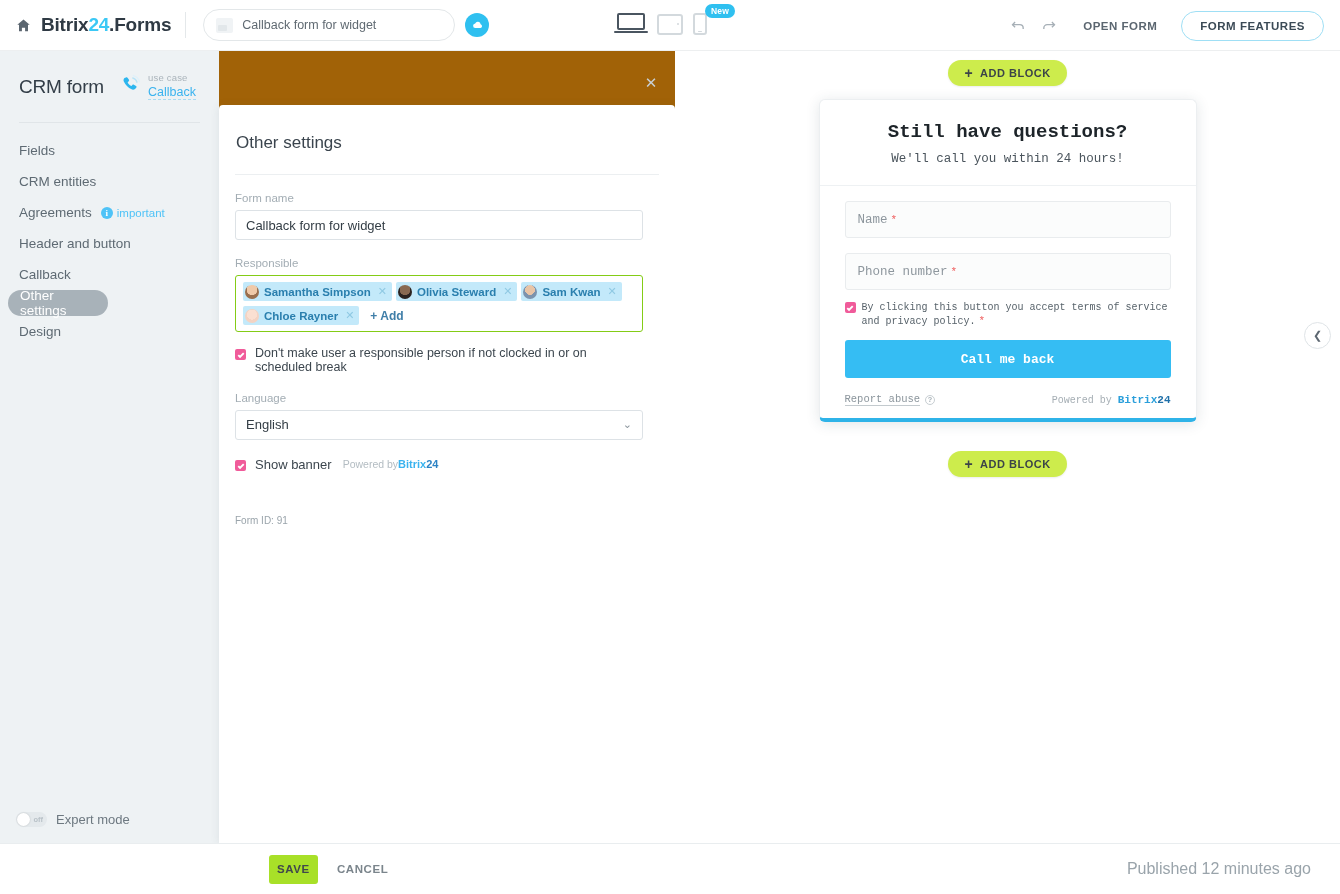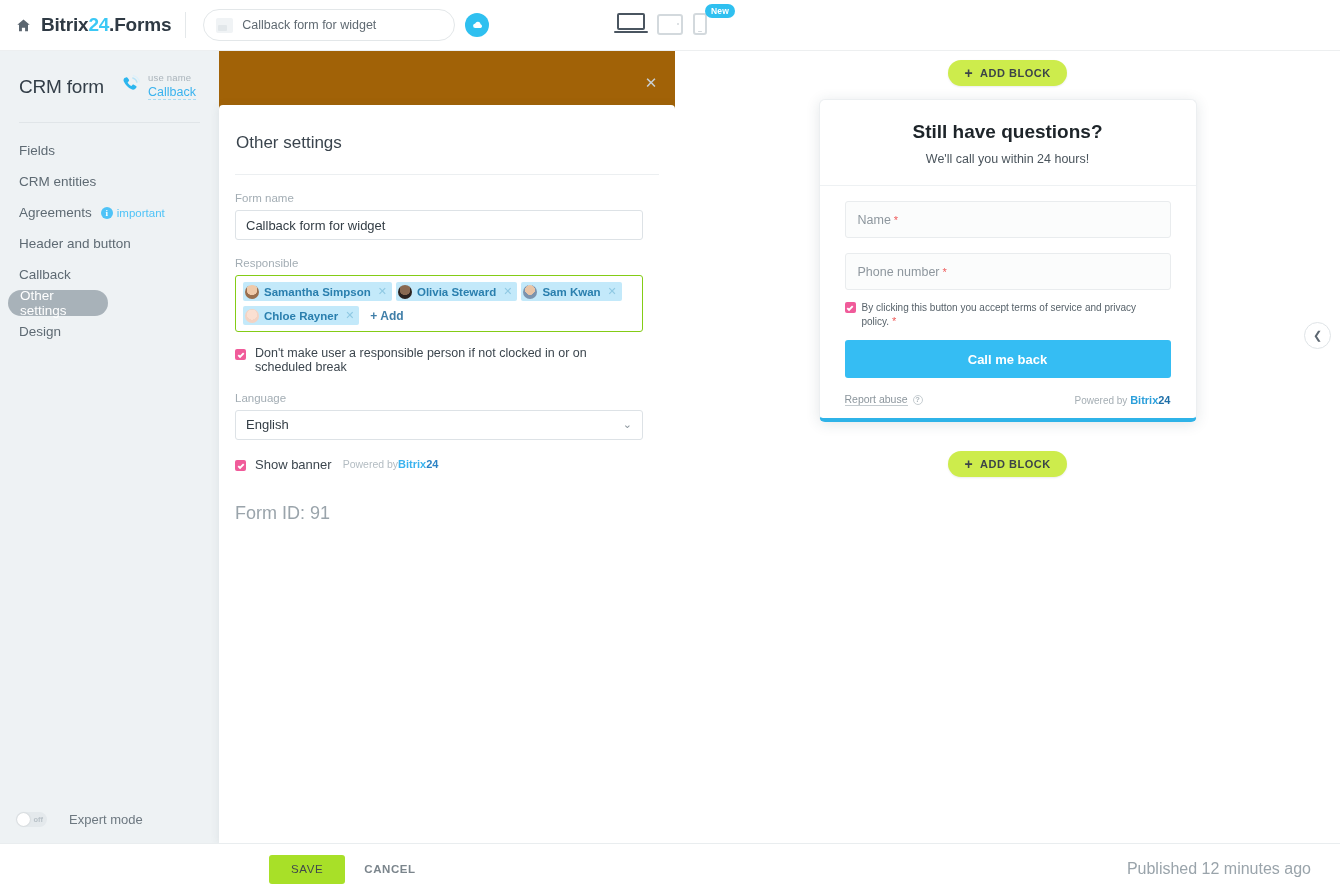--- a/index.html
+++ b/index.html
@@ -108,21 +108,21 @@
   .imp-badge { display:flex; align-items:center; gap:4px; }
   .imp-dot {
     width:12px;height:12px;border-radius:50%;background:#4fc3f7;color:#fff;
     font-size:9px;font-weight:bold;display:flex;align-items:center;justify-content:center;
     font-family:"Liberation Serif",serif;
   }
   .imp-txt { font-size:11.5px; color:#4fc3f7; }
 
   .expert-row {
     position:absolute; left:0; bottom:16px; width:193px;
-    display:flex; align-items:center; padding-left:16px; gap:22px;
+    display:flex; align-items:center; padding-left:16px; gap:9px;
   }
   .toggle {
     width:31px; height:15px; border-radius:8px; background:#e4e9ec; position:relative;
     display:flex; align-items:center;
   }
   .toggle .knob { width:13px;height:13px;border-radius:50%;background:#fff;margin-left:1px;box-shadow:0 0 2px rgba(0,0,0,.18);}
   .toggle .off { position:absolute; right:4px; font-size:7.5px; color:#b9c2c8; font-weight:bold;}
   .expert-lbl { font-size:13px; color:#6d7880; }
 
   
@@ -173,30 +173,30 @@
     padding:0 10px; font-size:13px; color:#333d45; background:#fff;
   }
   .selectinput .chev { color:#8b959c; font-size:11px; }
 
   .banner-row { display:flex; align-items:center; gap:9px; margin-top:17px; }
   .banner-row .bl { font-size:13px; color:#3c464e; }
   .pwr { font-size:10.5px; color:#b3bcc2; margin-left:2px; }
   .pwr .b1 { color:#3ab3ef; font-weight:bold; font-size:11px;}
   .pwr .b2 { color:#2b82c4; font-weight:bold; font-size:11px;}
 
-  .formid { font-size:18px; color:#9aa4ab; margin-top:31px; }
+  .formid { font-size:10px; color:#9aa4ab; margin-top:43px; }
 
   
   .bottombar {
     position:absolute; left:0; bottom:0; width:1340px; height:51px;
     background:#fff; border-top:1px solid #e9edef; display:flex; align-items:center;
   }
   .save-btn {
-    margin-left:269px; height:29px; padding:0 22px; background:#a8e028; border-radius:3px;
-    display:flex; align-items:center; font-size:11.5px; font-weight:normal; letter-spacing:0.6px;
+    margin-left:269px; height:29px; padding:0 8px; background:#a8e028; border-radius:3px;
+    display:flex; align-items:center; font-size:11.5px; font-weight:bold; letter-spacing:0.6px;
     color:#41484c;
   }
   .cancel-btn {
     margin-left:19px; font-size:11.5px; font-weight:bold; letter-spacing:0.6px; color:#7b858c;
   }
   .published { position:absolute; right:29px; font-size:16px; color:#9aa4ab; }
 
   
   .preview {
     position:absolute; left:675px; top:51px; width:665px; height:792px; background:#fff;
@@ -207,21 +207,21 @@
     letter-spacing:0.5px; color:#3c4448; box-shadow:0 1px 2px rgba(0,0,0,.08);
   }
   .addblock .plus { font-size:14px; font-weight:bold; line-height:1; }
   .ab-wrap { display:flex; justify-content:center; }
   .ab-top { margin-top:9px; }
   .ab-bot { margin-top:29px; }
 
   .formcard {
     width:378px; margin:13px auto 4px auto; background:#fff; border-radius:6px;
     border:1px solid #eceff1; border-bottom:4px solid #2fb3e8;
-    box-shadow:0 2px 14px rgba(40,60,80,.13); padding:0 0 12px 0;
+    box-shadow:0 2px 14px rgba(40,60,80,.13); padding:0 0 12px 0;font-family:Liberation Mono, monospace;
   }
   .fc-title { text-align:center; font-size:19px; font-weight:bold; color:#1d2429; padding-top:21px; }
   .fc-sub { text-align:center; font-size:12.5px; color:#4a545c; margin-top:9px; }
   .fc-div { height:1px; background:#eef1f3; margin-top:19px; }
   .fc-body { padding:0 25px; }
   .fc-field {
     height:37px; border:1px solid #e9ecee; background:#fbfcfc; border-radius:3px;
     display:flex; align-items:center; padding:0 12px; font-size:12.5px; color:#8e979e;
     margin-top:15px;
   }
@@ -287,35 +287,51 @@
       </div>
       <div class="dev">
         <div class="dev-tablet"></div>
       </div>
       <div class="dev">
         <div class="dev-phone"></div>
         <span class="new-badge">New</span>
       </div>
     </div>
 
+    <div class="topright">
+      <div class="undo-btn">
+        <svg viewBox="0 0 20 20">
+            <path d="M6 6 3 9l3 3"></path>
+            <path d="M3 9h8.5A4 4 0 0 1 15.5 13v1"></path>
+          </svg>
+      </div>
+      <div class="redo-btn">
+        <svg viewBox="0 0 20 20">
+            <path d="M14 6l3 3-3 3"></path>
+            <path d="M17 9H8.5A4 4 0 0 0 4.5 13v1"></path>
+          </svg>
+      </div>
+      <div class="open-form">OPEN FORM</div>
+      <div class="form-features">FORM FEATURES</div>
+    </div>
   </div>
 
   <div class="leftpanel">
     <div class="crm-head">
       <div class="crm-title">CRM form</div>
       <div class="usecase">
         <span class="phone-ico">
           <svg viewBox="0 0 22 22" fill="none">
             <path d="M6.2 3.6c.5-.5 1.3-.4 1.7.2l1.5 2.3c.3.5.2 1.1-.2 1.5l-.9.8c-.2.2-.3.5-.1.8.7 1.3 1.9 2.5 3.2 3.2.3.2.6.1.8-.1l.8-.9c.4-.4 1-.5 1.5-.2l2.3 1.5c.6.4.7 1.2.2 1.7l-1 1c-1 1-2.5 1.3-3.8.7a17 17 0 0 1-8.2-8.2c-.6-1.3-.3-2.8.7-3.8z" fill="#2cb6ee"></path>
             <path d="M13.4 4.2a6.4 6.4 0 0 1 4.4 4.4" stroke="#b8e4f7" stroke-width="1.4" stroke-linecap="round"></path>
             <path d="M13.9 1.6a9 9 0 0 1 6.5 6.5" stroke="#dff1fa" stroke-width="1.4" stroke-linecap="round"></path>
           </svg>
         </span>
         <span class="usecase-txt">
-          <span class="usecase-lbl">use name</span>
+          <span class="usecase-lbl">use case</span>
           <span class="usecase-val">Callback</span>
         </span>
       </div>
     </div>
 
     <div class="panel-div"></div>
 
     <div class="navlist">
       <div class="navitem">
         <span>Fields</span>

